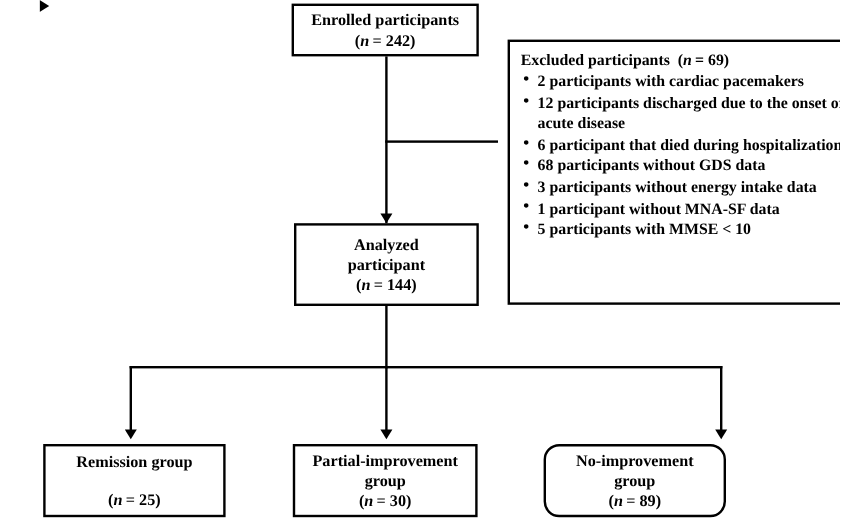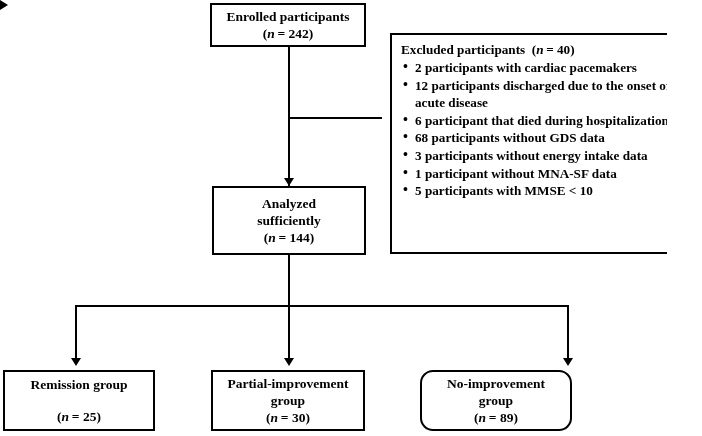--- a/index.html
+++ b/index.html
@@ -9,20 +9,21 @@
     background: #ffffff;
   }
   #canvas {
     position: relative;
     width: 667px;
     height: 436px;
     background: #ffffff;
     font-family: "Liberation Serif", "DejaVu Serif", serif;
     color: #000000;
     overflow: hidden;
+    margin-left: 33px;
   }
 
   
   .node {
     position: absolute;
     box-sizing: border-box;
     border: 2px solid #000000;
     background: #ffffff;
     display: flex;
     flex-direction: column;
@@ -135,35 +136,35 @@
 <body>
 
 <div id="canvas">
 
   <div class="node" id="node-enrolled">
     <span class="line">Enrolled participants</span>
     <span class="line">(<span class="ital">n</span> = <span>242</span>)</span>
   </div>
 
   <div class="node" id="node-excluded">
-    <span class="ex-title">Excluded participants&nbsp; (<span class="ital">n</span> = <span>40</span>)</span>
+    <span class="ex-title">Excluded participants&nbsp; (<span class="ital">n</span> = <span>69</span>)</span>
     <ul>
       <li>2 participants with cardiac pacemakers</li>
       <li>12 participants discharged due to the onset of acute disease</li>
       <li>6 participant that died during hospitalization</li>
       <li>68 participants without GDS data</li>
       <li>3 participants without energy intake data</li>
       <li>1 participant without MNA-SF data</li>
       <li>5 participants with MMSE &lt; 10</li>
     </ul>
   </div>
 
   <div class="node" id="node-analyzed">
     <span class="line">Analyzed</span>
-    <span class="line">sufficiently</span>
+    <span class="line">participant</span>
     <span class="line">(<span class="ital">n</span> = <span>144</span>)</span>
   </div>
 
   <div class="node" id="node-remission">
     <span class="line">Remission group</span>
     <span class="line">(<span class="ital">n</span> = <span>25</span>)</span>
   </div>
 
   <div class="node" id="node-partial">
     <span class="line">Partial-improvement</span>

